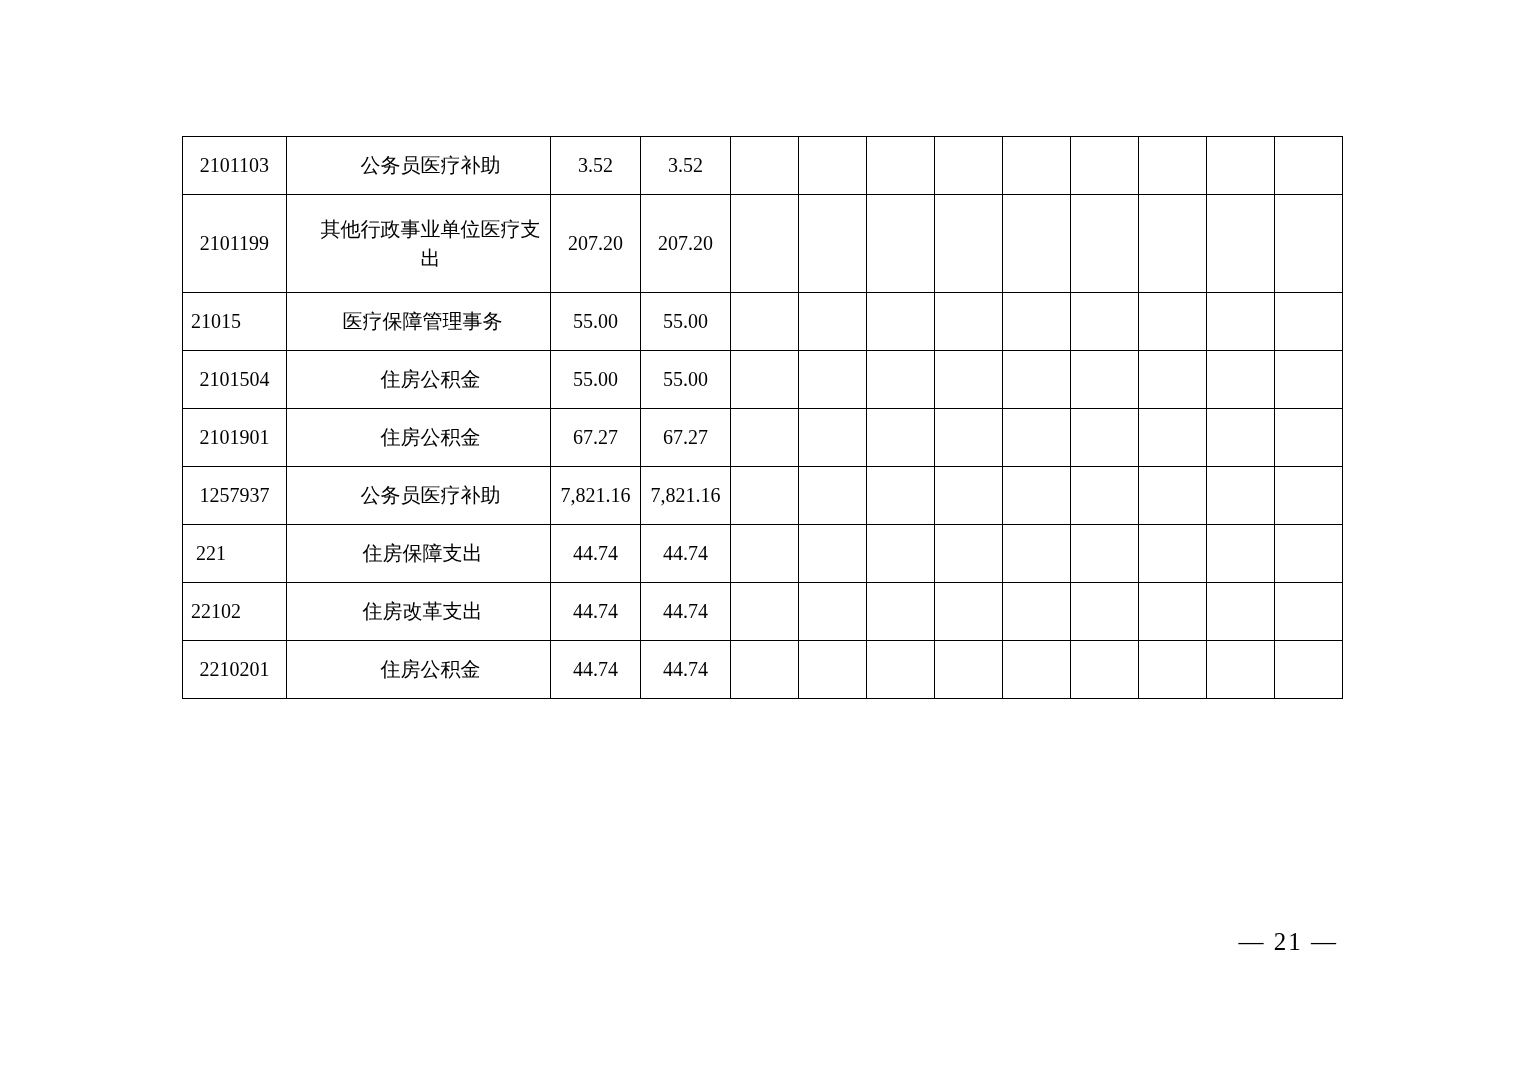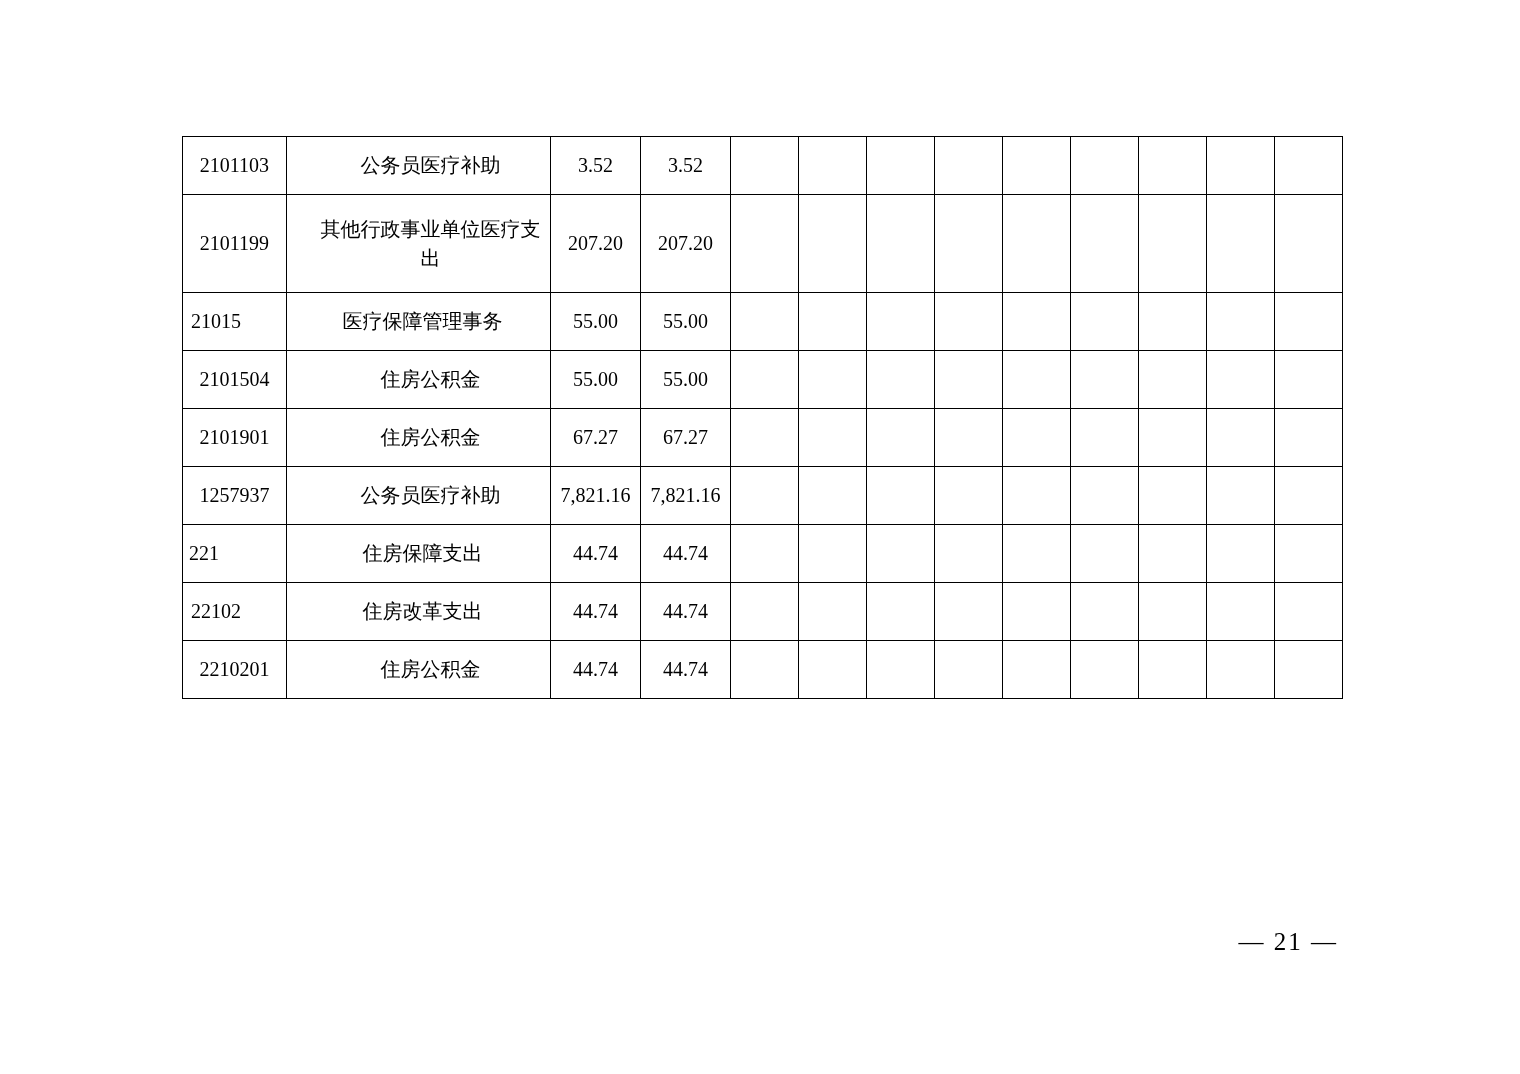--- a/index.html
+++ b/index.html
@@ -47,21 +47,21 @@
   col.c-name   { width: 264px; }
   col.c-num    { width: 90px; }
   col.c-blank  { width: 68px; }
 
   td.code {
     text-align: center;
     font-family: "Liberation Serif", "DejaVu Serif", serif;
     letter-spacing: 0px;
     white-space: nowrap;
   }
-  td.code.lvl1 { text-align: left; padding-left: 6px; }
+  td.code.lvl1 { text-align: left; padding-left: 13px; }
   td.code.lvl2 { text-align: left; }
   td.code.lvl3 { text-align: center; }
 
   td.name {
     text-align: center;
     font-family: "Liberation Serif", "DejaVu Serif", serif;
   }
   td.name .ind1 { padding-left: 8px; display: inline-block; }
   td.name .ind2 { padding-left: 24px; display: inline-block; }
 

